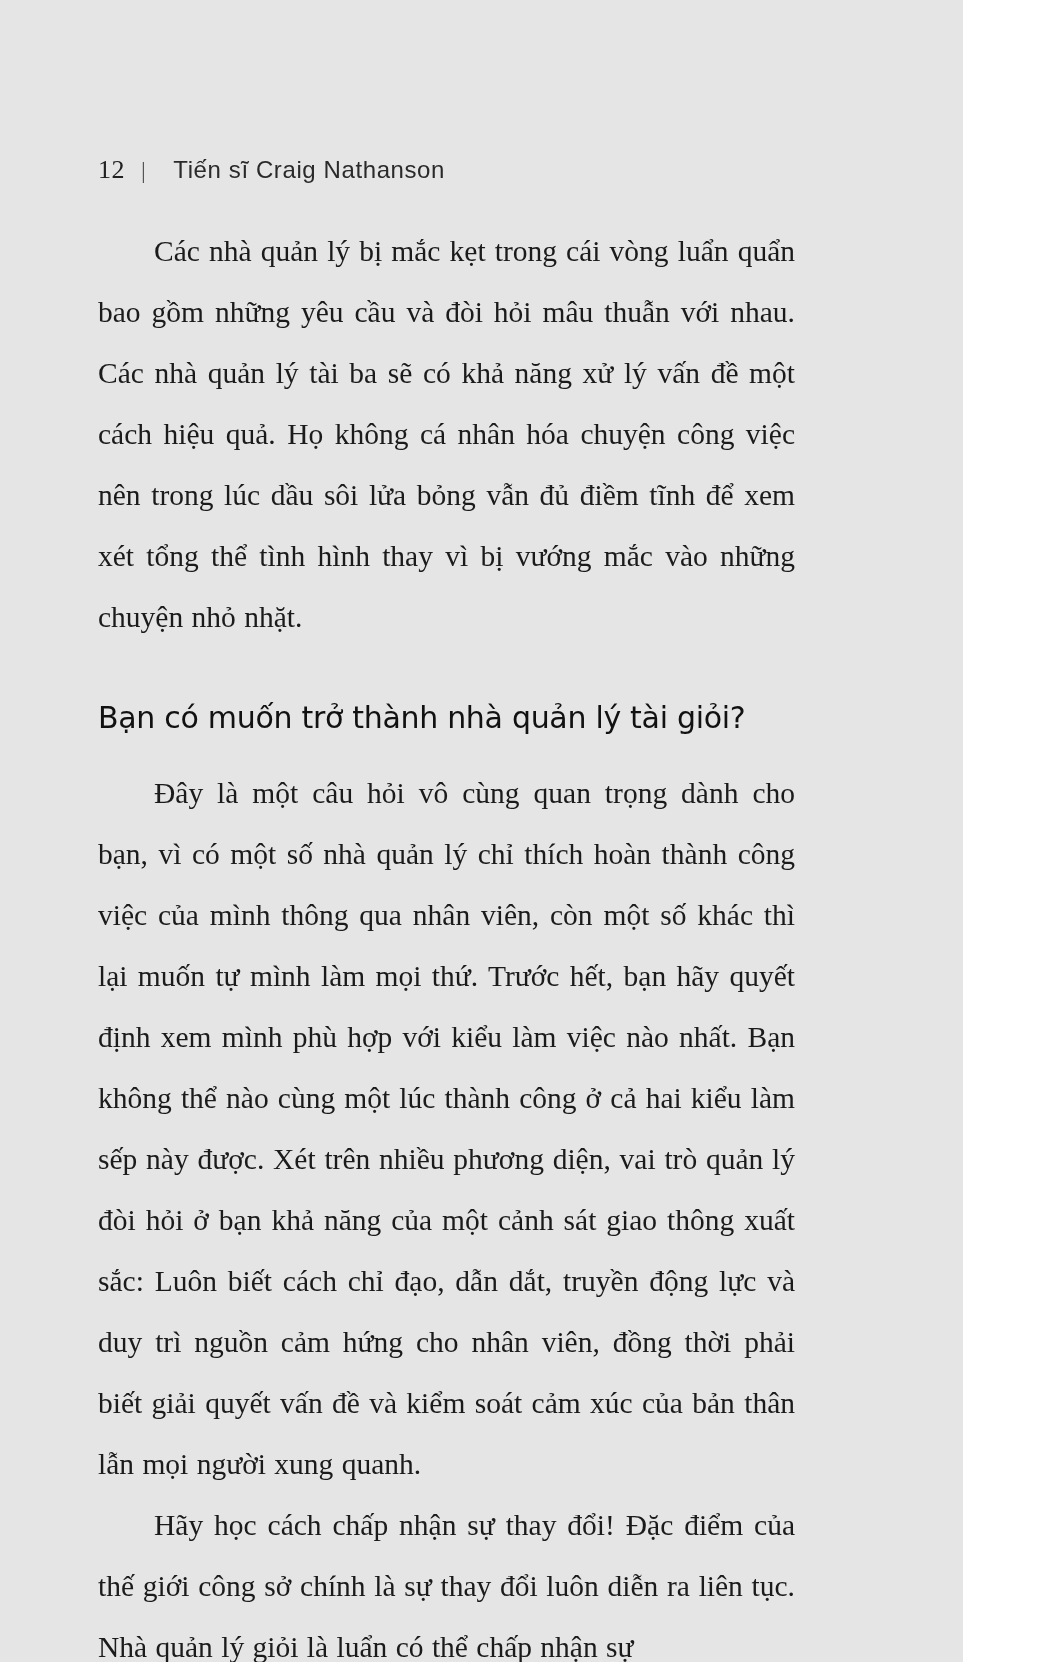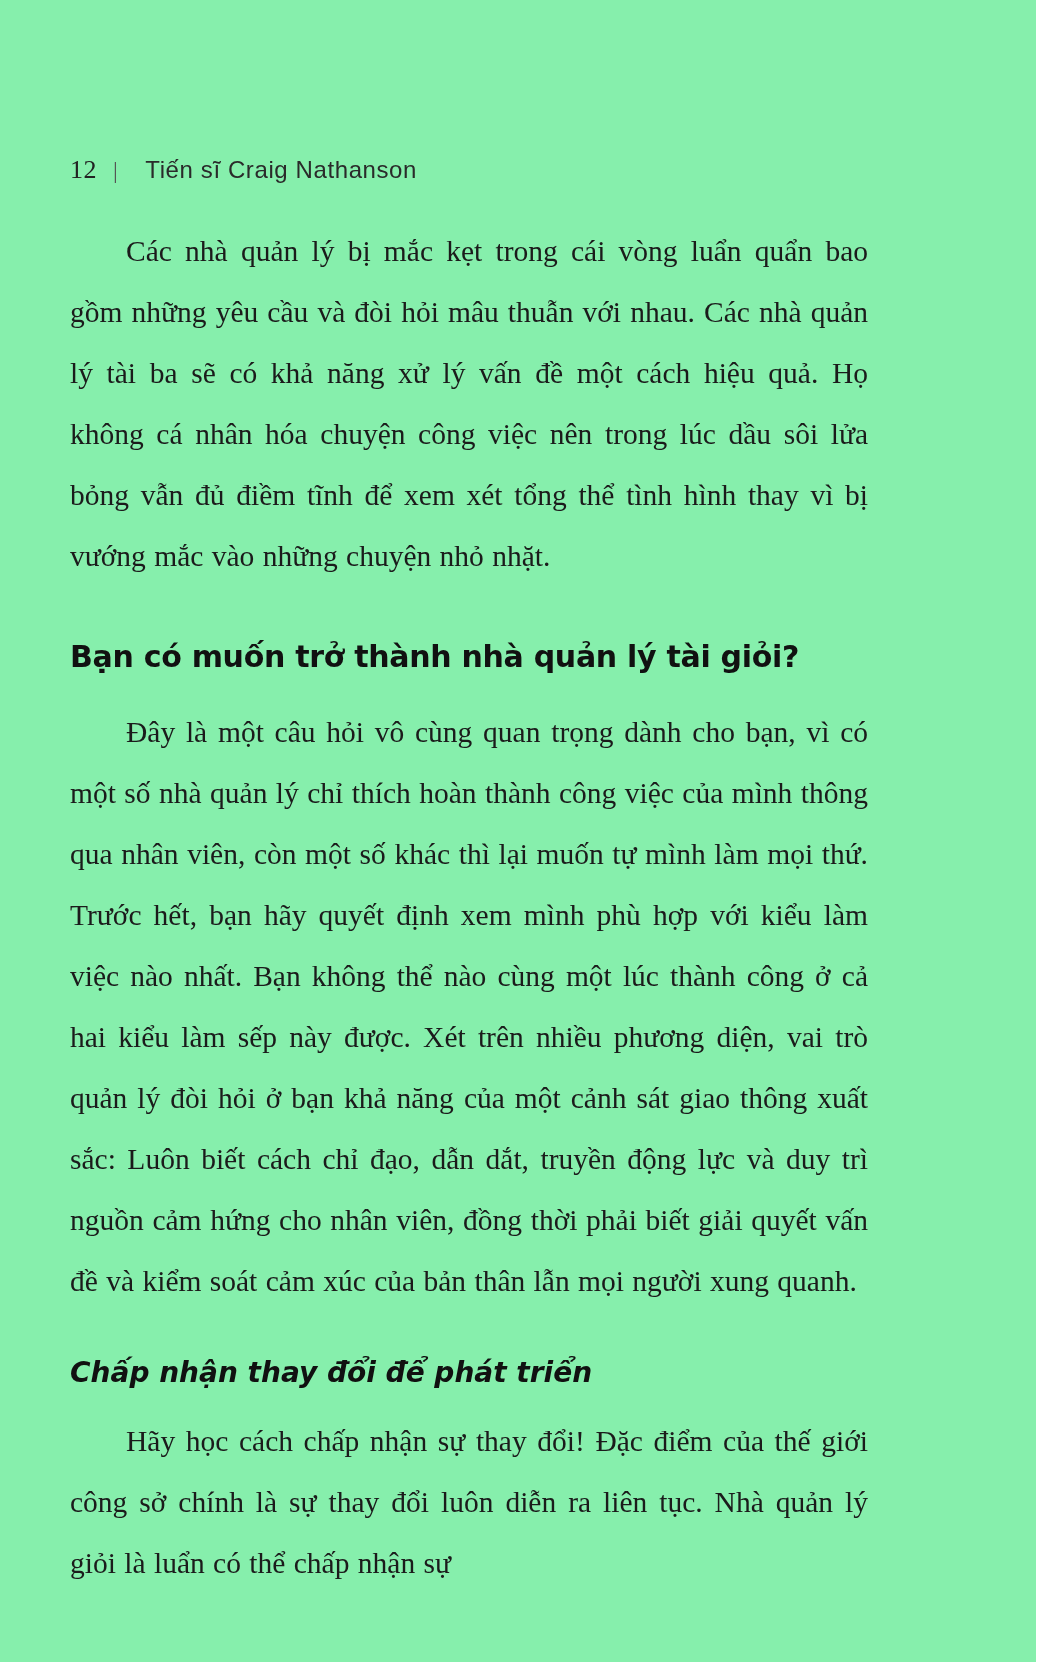--- a/index.html
+++ b/index.html
@@ -2,25 +2,25 @@
 <html><head>
 <meta charset="utf-8">
 <style>
   html, body {
     margin: 0;
     padding: 0;
     background: #ffffff;
   }
   .page {
     position: relative;
-    width: 1036px;
+    width: 963px;
     height: 1662px;
-    background: #86efac;
+    background: #e5e5e5;
     box-sizing: border-box;
-    padding: 155px 168px 0 70px;
+    padding: 155px 168px 0 98px;
     color: #1b1b1b;
     font-family: "Liberation Serif", serif;
     overflow: hidden;
   }
   .running-head {
     display: flex;
     align-items: baseline;
     font-size: 25px;
     letter-spacing: 0.5px;
     color: #222222;
@@ -47,21 +47,21 @@
   .body-para {
     font-size: 29.5px;
     line-height: 61px;
     text-align: justify;
     text-indent: 56px;
     margin: 0 0 0 0;
     word-spacing: 1px;
   }
   .section-heading {
     font-family: "DejaVu Sans", "Liberation Sans", sans-serif;
-    font-weight: bold;
+    font-weight: normal;
     font-size: 30px;
     letter-spacing: -0.3px;
     color: #111111;
     margin: 52px 0 28px 0;
     text-indent: 0;
   }
   .sub-heading {
     font-family: "DejaVu Sans", "Liberation Sans", sans-serif;
     font-weight: bold;
     font-style: italic;
@@ -81,17 +81,16 @@
     <span class="head-sep">|</span>
     <span class="head-author">Tiến sĩ Craig Nathanson</span>
   </div>
 
   <p class="body-para">Các nhà quản lý bị mắc kẹt trong cái vòng luẩn quẩn bao gồm những yêu cầu và đòi hỏi mâu thuẫn với nhau. Các nhà quản lý tài ba sẽ có khả năng xử lý vấn đề một cách hiệu quả. Họ không cá nhân hóa chuyện công việc nên trong lúc dầu sôi lửa bỏng vẫn đủ điềm tĩnh để xem xét tổng thể tình hình thay vì bị vướng mắc vào những chuyện nhỏ nhặt.</p>
 
   <h2 class="section-heading">Bạn có muốn trở thành nhà quản lý tài giỏi?</h2>
 
   <p class="body-para">Đây là một câu hỏi vô cùng quan trọng dành cho bạn, vì có một số nhà quản lý chỉ thích hoàn thành công việc của mình thông qua nhân viên, còn một số khác thì lại muốn tự mình làm mọi thứ. Trước hết, bạn hãy quyết định xem mình phù hợp với kiểu làm việc nào nhất. Bạn không thể nào cùng một lúc thành công ở cả hai kiểu làm sếp này được. Xét trên nhiều phương diện, vai trò quản lý đòi hỏi ở bạn khả năng của một cảnh sát giao thông xuất sắc: Luôn biết cách chỉ đạo, dẫn dắt, truyền động lực và duy trì nguồn cảm hứng cho nhân viên, đồng thời phải biết giải quyết vấn đề và kiểm soát cảm xúc của bản thân lẫn mọi người xung quanh.</p>
 
-  <h3 class="sub-heading">Chấp nhận thay đổi để phát triển</h3>
 
   <p class="body-para">Hãy học cách chấp nhận sự thay đổi! Đặc điểm của thế giới công sở chính là sự thay đổi luôn diễn ra liên tục. Nhà quản lý giỏi là luẩn có thể chấp nhận sự</p>
 
 </div>
 
 </body></html>

